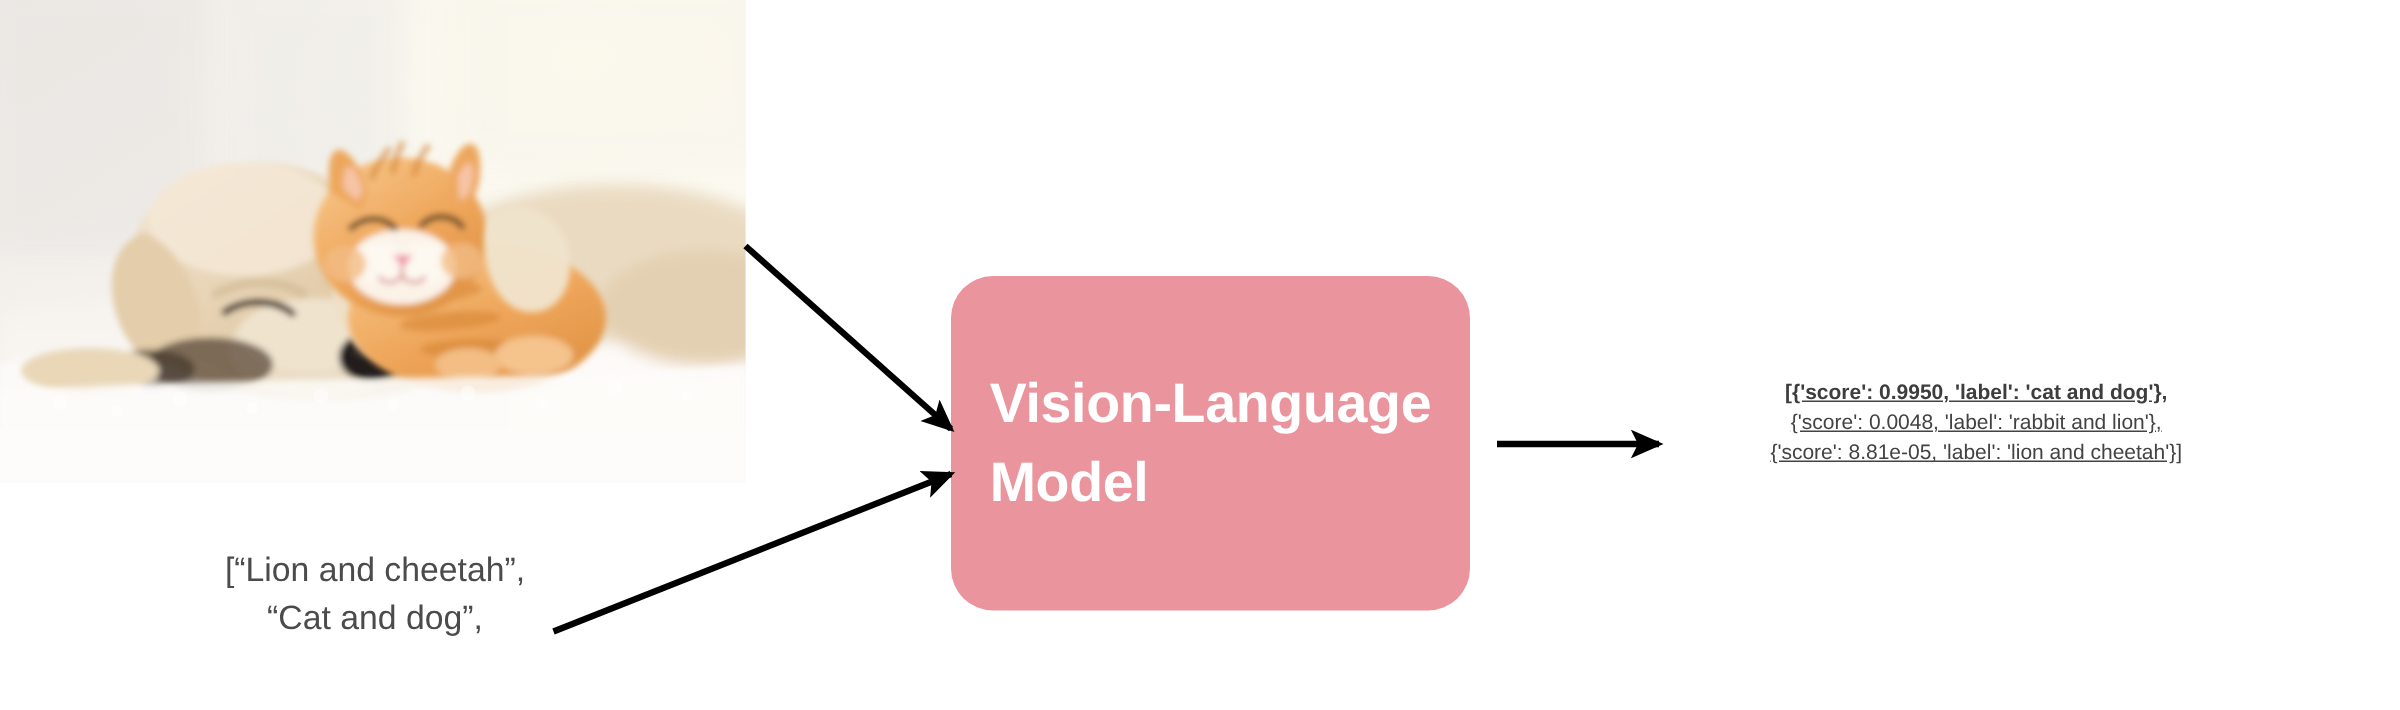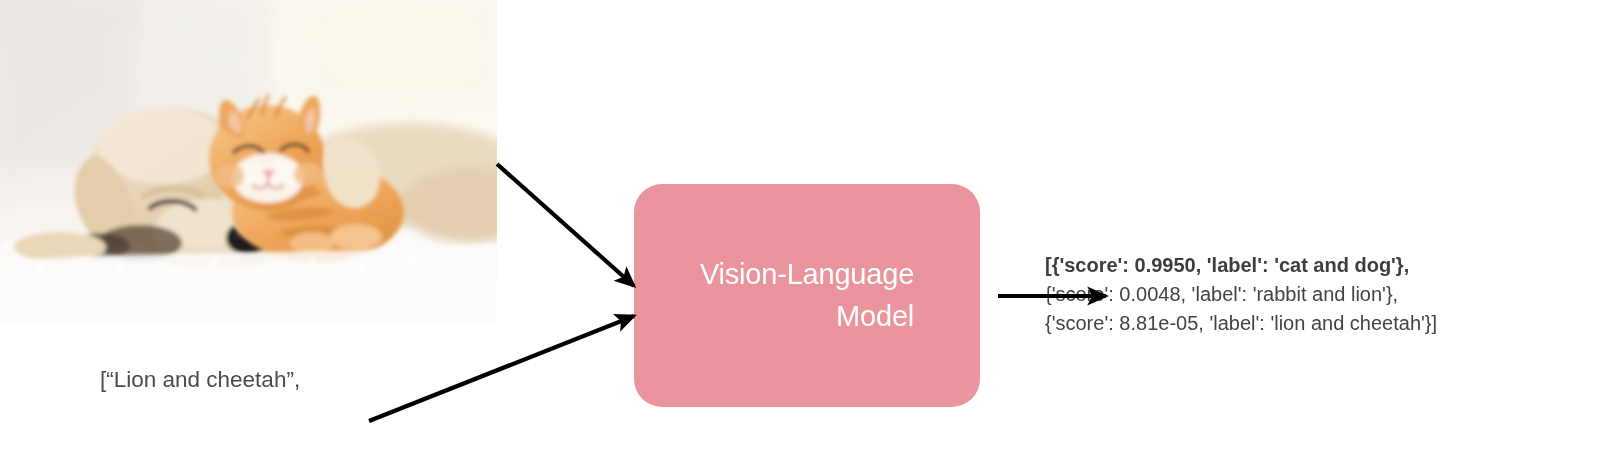--- a/index.html
+++ b/index.html
@@ -41,49 +41,52 @@
     height: 223px;
     border-radius: 28px;
     display: flex;
     align-items: center;
     justify-content: center;
     box-sizing: border-box;
     padding: 6px 18px;
   }
   #model-box-label {
     color: #ffffff;
-    font-size: 29px;
-    font-weight: normal;
+    font-size: 37px;
+    font-weight: bold;
     line-height: 1.42;
-    text-align: right;
+    text-align: left;
     letter-spacing: -0.2px;
     white-space: pre-line;
   }
 
   
   #prompt-list {
     position: absolute;
     left: 100px;
     top: 364px;
     width: 300px;
+    text-align: center;
     color: #4b4b4b;
     font-size: 22.5px;
     line-height: 1.42;
   }
   .prompt-line { white-space: pre; }
 
   
   #output-block {
     position: absolute;
     left: 1045px;
     top: 251px;
     width: 545px;
+    text-align: center;
     color: #434343;
-    font-size: 20px;
+    font-size: 14px;
     line-height: 1.44;
+    text-decoration: underline;
   }
   .output-line { white-space: pre; }
   .output-line.is-top { font-weight: bold; color: #3d3d3d; }
 
   
   #arrow-layer {
     position: absolute;
     left: 0;
     top: 0;
     width: 1600px;
@@ -243,20 +246,21 @@
         <circle cx="410" cy="258" r="5"></circle>
           <circle cx="458" cy="264" r="4"></circle>
       </g>
 
       <rect x="0" y="286" width="497" height="36" fill="#fdfcfb"></rect>
     </svg>
   </div>
 
   <div id="prompt-list" style="color: rgb(75, 75, 75);">
     <div class="prompt-line">[“Lion and cheetah”,</div>
+    <div class="prompt-line">“Cat and dog”,</div>
   </div>
 
   <div id="model-box" style="background: rgb(234, 149, 157); border-radius: 28px;">
     <div id="model-box-label" style="color: rgb(255, 255, 255);">Vision-Language
 Model</div>
   </div>
 
   <div id="output-block" style="color: rgb(67, 67, 67);">
     <div class="output-line is-top">[{'score': 0.9950, 'label': 'cat and dog'},</div>
     <div class="output-line">{'score': 0.0048, 'label': 'rabbit and lion'},</div>

